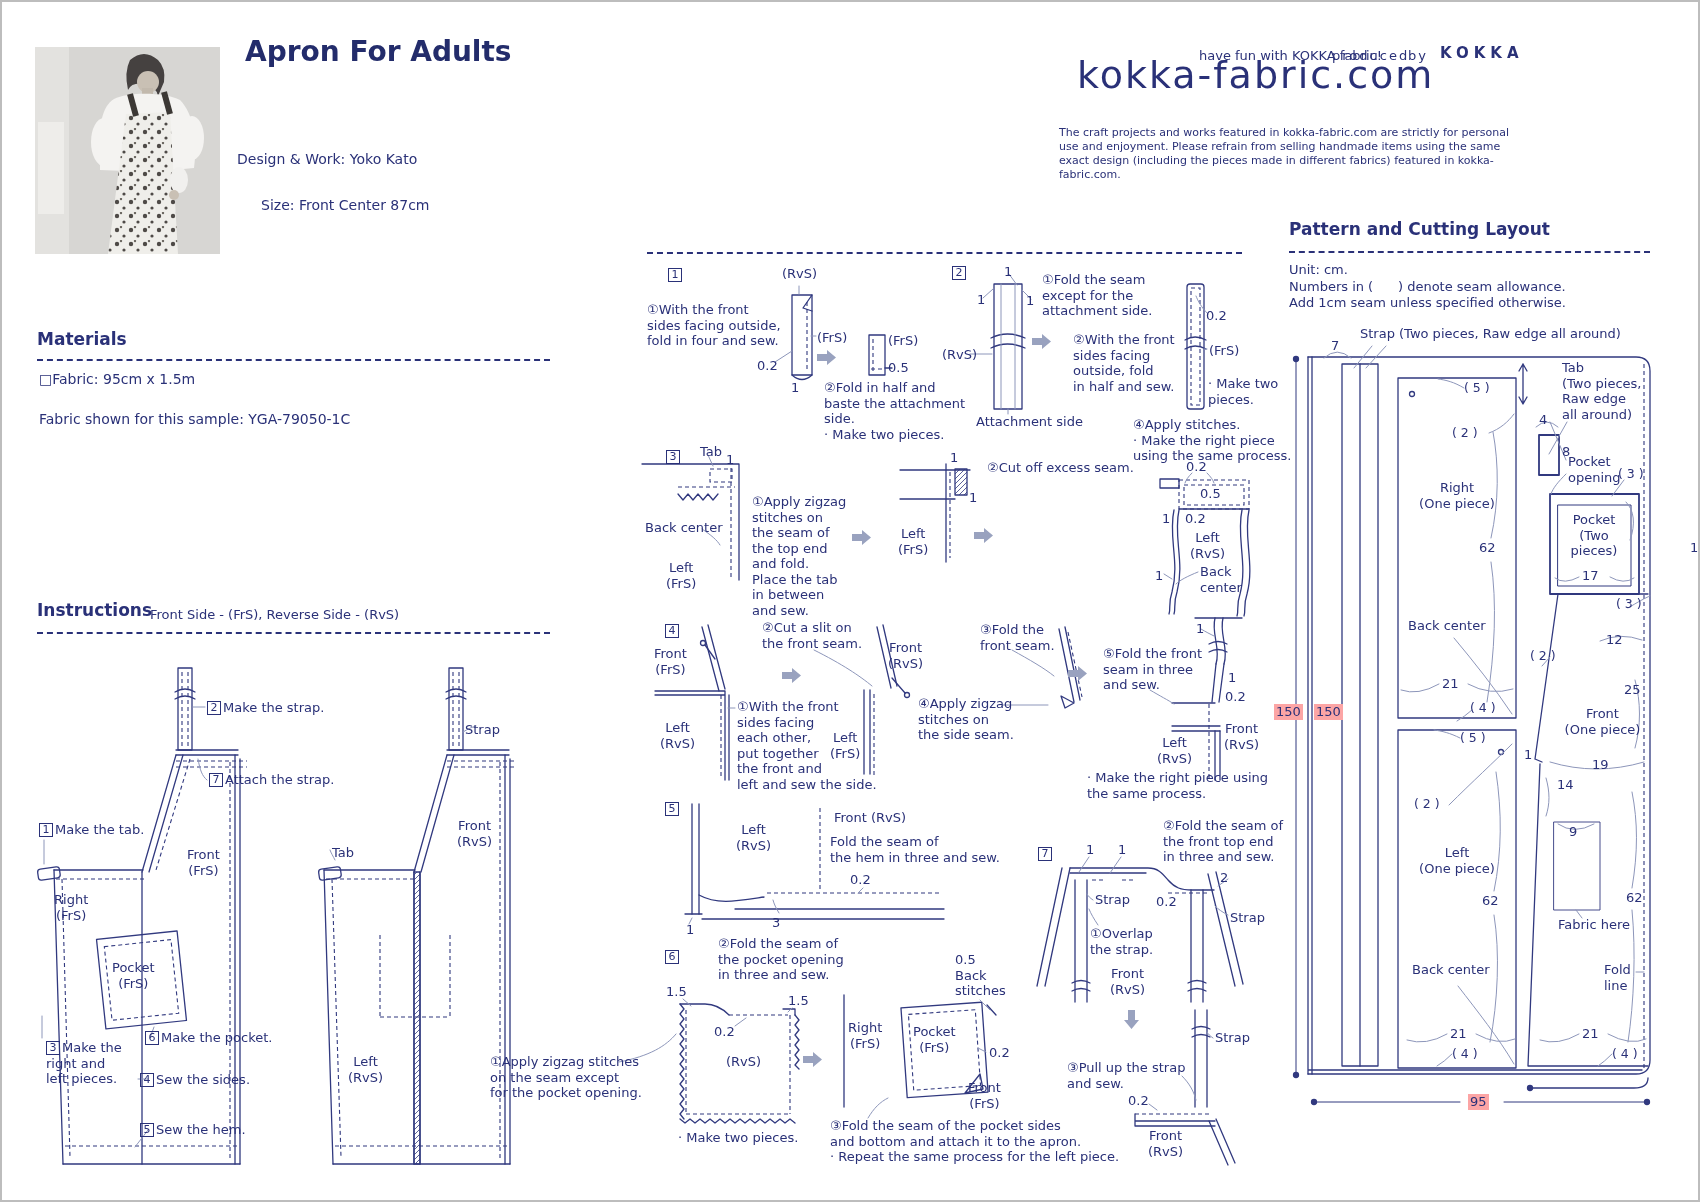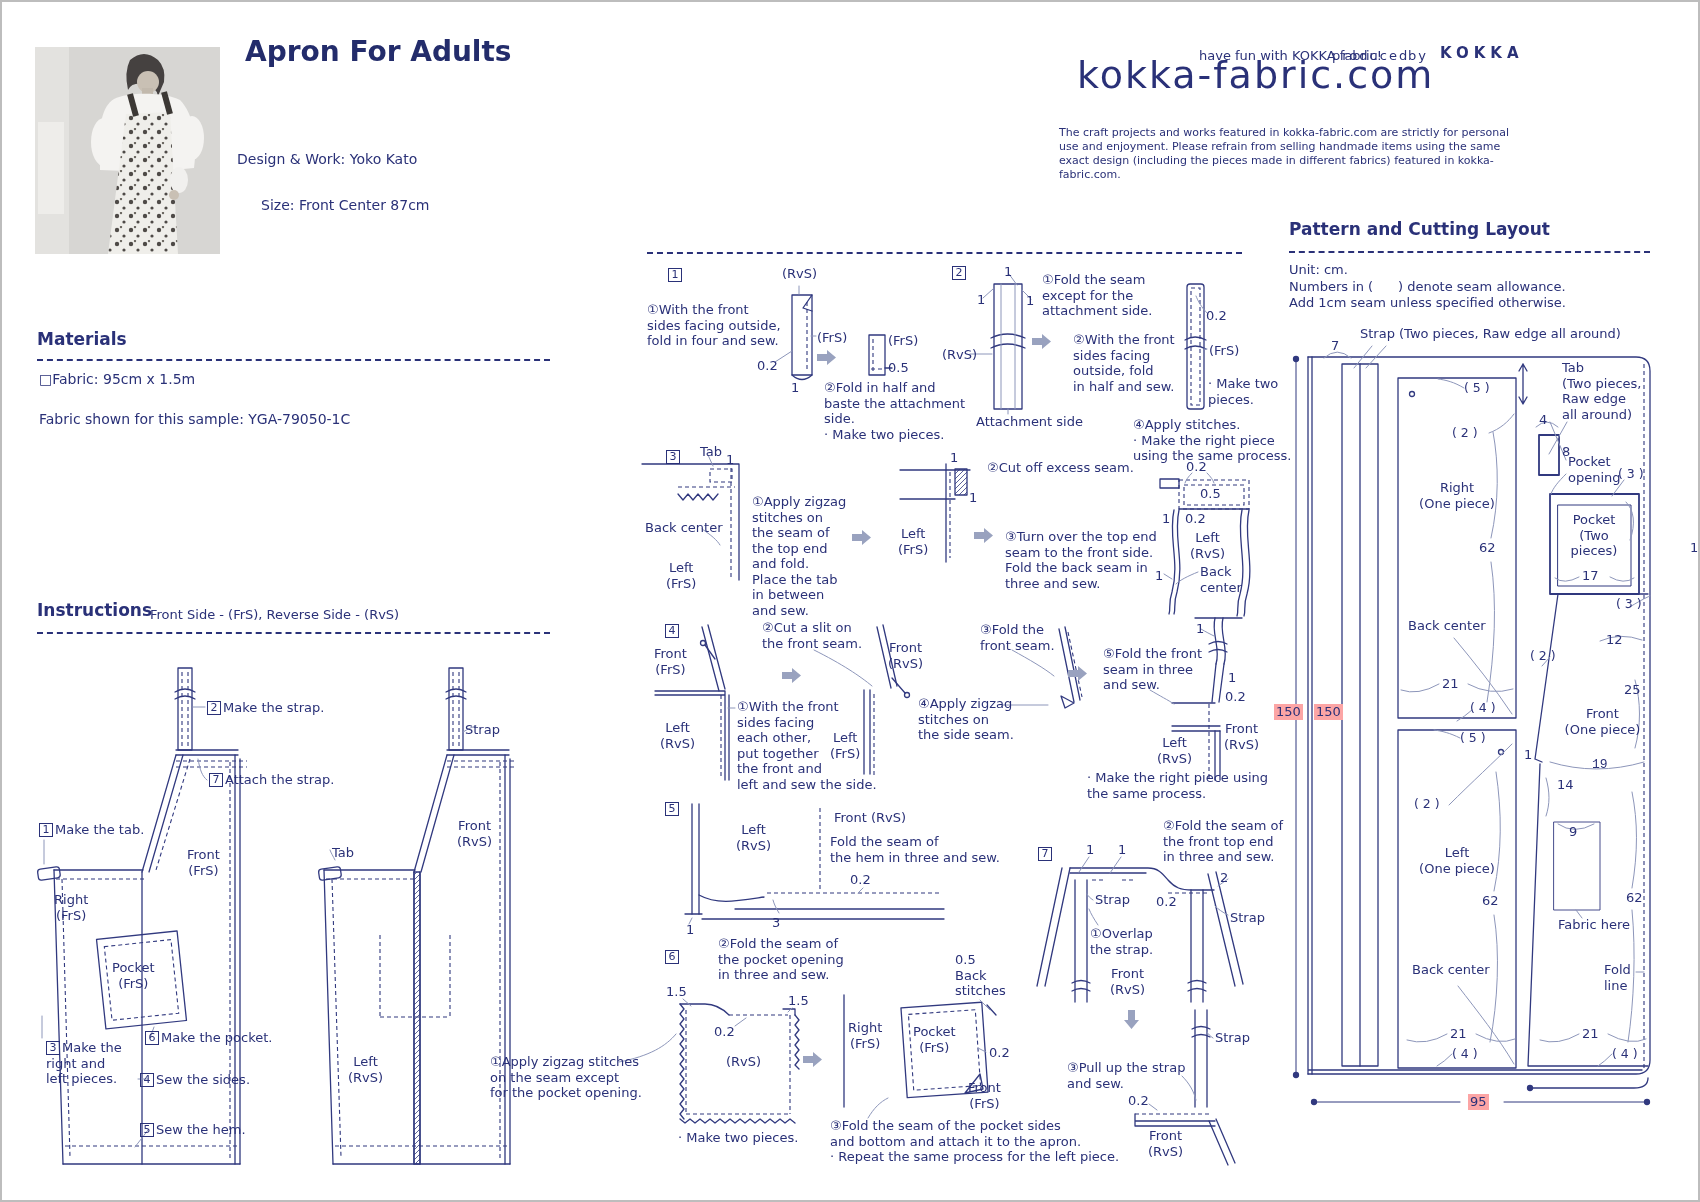--- a/index.html
+++ b/index.html
@@ -364,24 +364,20 @@
 in between
 and sew.</span>
 <span class="lb" style="left:643px;top:518px;">Back center</span>
 <span class="lb c" style="left:664px;top:558px;">Left
 (FrS)</span>
 <span class="lb" style="left:948px;top:448px;">1</span>
 <span class="lb" style="left:967px;top:488px;">1</span>
 <span class="lb c" style="left:896px;top:524px;">Left
 (FrS)</span>
 <span class="lb" style="left:985px;top:458px;">②Cut off excess seam.</span>
-<span class="lb" style="left:1003px;top:527px;">③Turn over the top end
-seam to the front side.
-Fold the back seam in
-three and sew.</span>
 <span class="lb" style="left:1184px;top:457px;">0.2</span>
 <span class="lb" style="left:1198px;top:484px;">0.5</span>
 <span class="lb" style="left:1160px;top:509px;">1</span>
 <span class="lb" style="left:1183px;top:509px;">0.2</span>
 <span class="lb c" style="left:1188px;top:528px;">Left
 (RvS)</span>
 <span class="lb" style="left:1153px;top:566px;">1</span>
 <span class="lb" style="left:1198px;top:562px;">Back
 center</span>
 
@@ -514,21 +510,21 @@
 (Two
 pieces)</span>
 <span class="lb" style="left:1688px;top:538px;">18</span>
 <span class="lb" style="left:1580px;top:566px;">17</span>
 <span class="lb small" style="left:1614px;top:594px;">( 3 )</span>
 <span class="lb" style="left:1604px;top:630px;">12</span>
 <span class="lb small" style="left:1528px;top:646px;">( 2 )</span>
 <span class="lb" style="left:1622px;top:680px;">25</span>
 <span class="lb c" style="left:1558px;top:704px;width:85px;">Front
 (One piece)</span>
-<span class="lb" style="left:1590px;top:755px;font-family:Liberation Mono, monospace;">19</span>
+<span class="lb" style="left:1590px;top:755px;">19</span>
 <span class="lb" style="left:1522px;top:745px;">1</span>
 <span class="lb" style="left:1555px;top:775px;">14</span>
 <span class="lb" style="left:1567px;top:822px;">9</span>
 <span class="lb" style="left:1624px;top:888px;">62</span>
 <span class="lb" style="left:1556px;top:915px;">Fabric here</span>
 <span class="lb" style="left:1602px;top:960px;">Fold
 line</span>
 <span class="lb" style="left:1580px;top:1024px;">21</span>
 <span class="lb small" style="left:1610px;top:1044px;">( 4 )</span>
 <span class="lb wbg" style="left:1466px;top:1092px;">95</span>

